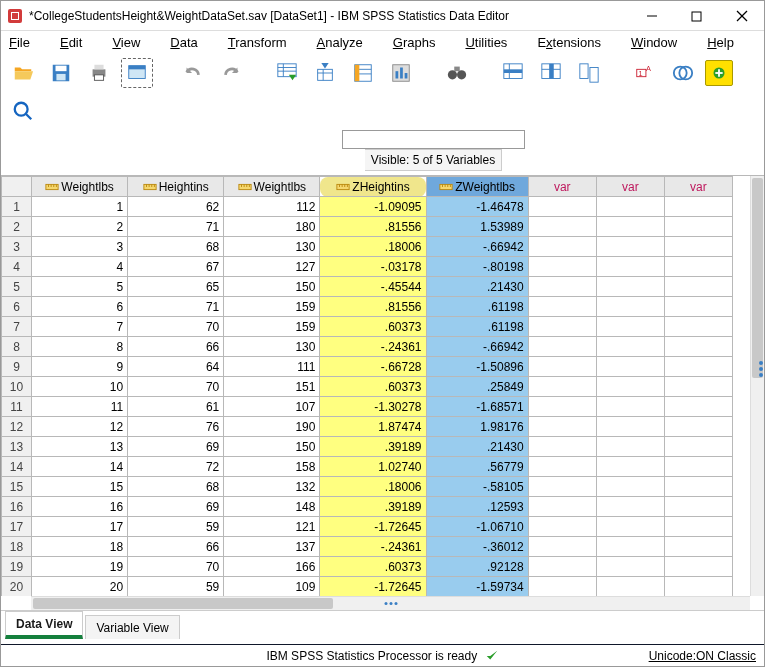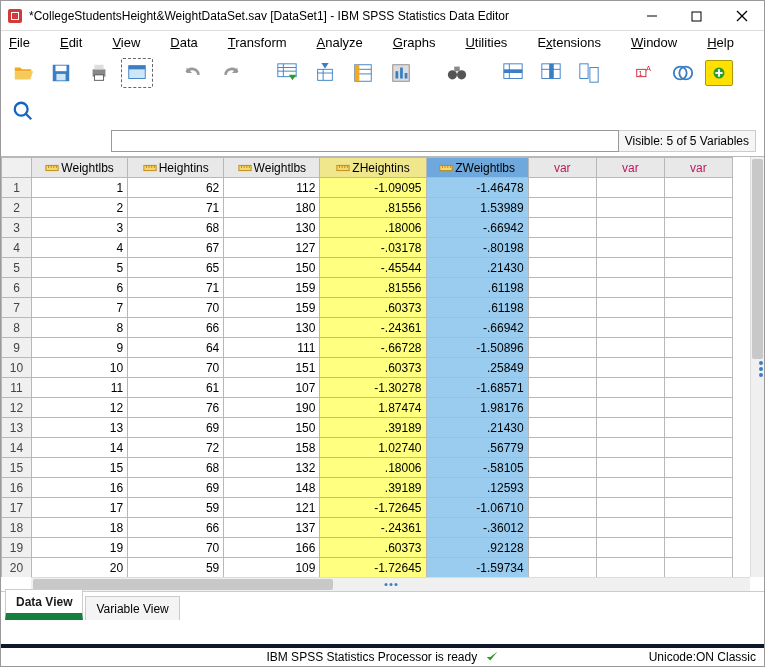--- a/index.html
+++ b/index.html
@@ -56,21 +56,21 @@
   }
   .tool-btn {
     width: 32px; height: 30px; display:flex; align-items:center; justify-content:center;
     cursor:pointer; border-radius:2px;
   }
   .tool-btn svg { width:22px; height:22px; }
   .toolbar .spacer { width: 12px; }
   .toolbar2 { padding: 2px 6px 4px 6px; }
   
   .address-row {
-    display:flex; align-items:center; padding: 0 8px 4px 110px; gap:0;
+    display:flex; align-items:center; padding: 0 8px 4px 110px; gap:0;flex-direction:column;
   }
   .address-input {
     flex: 1; height: 22px; border:1px solid #999; background:#fff;
   }
   .visible-label {
     font-size:12px; padding: 0 6px; white-space:nowrap;
     height:22px; display:flex; align-items:center; border:1px solid #ccc; border-left:none;
     background:#f5f5f5;
   }
   
@@ -103,21 +103,21 @@
   table.data thead th.var-empty { color:#be185d; }
   .col-icon { display:inline-block; width:14px; height:14px; margin-right:2px; vertical-align:-3px; }
   table.data tbody th.row-hdr {
     background: var(--row-header-gray);
     text-align: center;
     font-weight: normal;
     color:#444;
     width:30px;
   }
   table.data tbody td { text-align: right; }
-  th.sel-yellow { background: #f0e68c !important; border-top:2px solid #e0c000; border-bottom:2px solid #e0c000;}
+  th.sel-yellow { background: #f0e68c !important; border-top:2px solid #e0c000; border-bottom:2px solid #e0c000;border-radius:8px;}
   th.sel-blue   { background: var(--blue-sel-hdr) !important; border-top:2px solid #2a6fb0; border-bottom:2px solid #2a6fb0;}
   td.sel-yellow { background: var(--yellow-sel) !important; }
   td.sel-blue   { background: var(--blue-sel) !important; }
   
   col.rowhdr { width:30px; }
   col.c0 { width:96px; }
   col.c1 { width:96px; }
   col.c2 { width:96px; }
   col.c3 { width:106px; }
   col.c4 { width:102px; }
@@ -154,31 +154,31 @@
     border-top:1px solid #ccc; background:#fff;
   }
   .view-tab {
     padding: 5px 10px 4px 10px; font-size:12px; cursor:pointer;
     border:1px solid #ccc; border-bottom:none; margin-right:2px;
     background:#f4f4f4;
     position:relative; top:1px;
   }
   .view-tab.active {
     background:#fff; font-weight:bold; color:#1a1a1a;
-    border-bottom:7px solid #15803d;
+    border-bottom:4px solid #15803d;
   }
   
   .status-bar {
     position:absolute; bottom:0; left:0; right:0; height:22px;
     display:flex; align-items:center; font-size:12px;
-    padding: 0 8px; background:#fff; border-top:4px solid #0f172a;
+    padding: 0 8px; background:#fff; border-top:1px solid #0f172a;
     justify-content: space-between;
   }
   .status-center { position:absolute; left:0; right:0; text-align:center; }
-  .status-right { margin-left:auto; }
+  .status-right { margin-left:auto;text-decoration:underline; }
   .ready-icon { width:14px;height:14px; display:inline-block; vertical-align:-3px; margin-left:4px;}
 
   .side-grip {
     position:absolute; right:0; top: 360px;
     width:6px; display:flex; flex-direction:column; gap:2px;
     align-items:center;
   }
   .side-grip span{width:4px;height:4px;background:#3a7fc4;border-radius:50%;}
 </style>
 </head>

